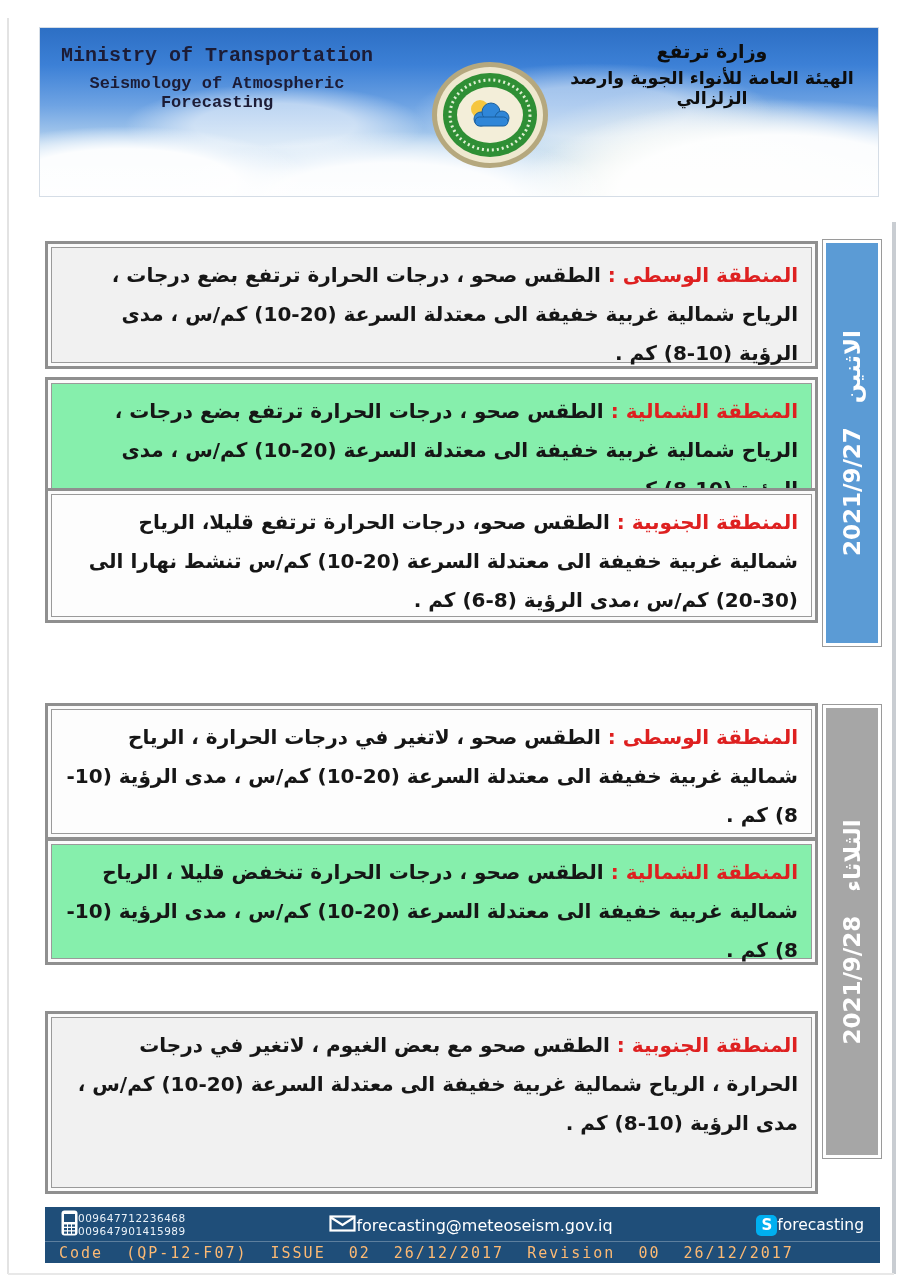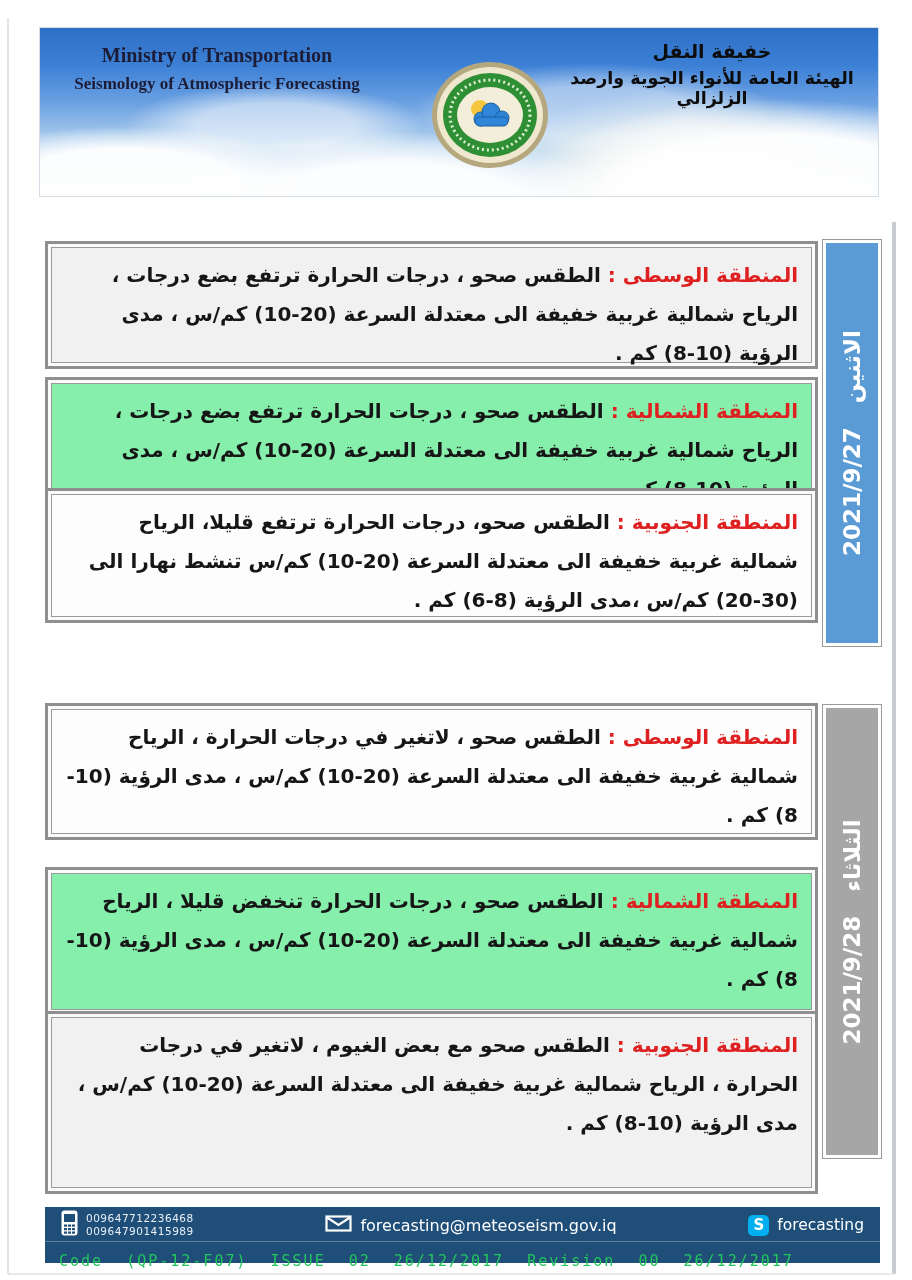--- a/index.html
+++ b/index.html
@@ -21,21 +21,21 @@
       radial-gradient(ellipse 300px 95px at 42% 104%, rgba(255,255,255,.92) 0 42%, rgba(255,255,255,0) 75%),
       radial-gradient(ellipse 330px 120px at 88% 98%, rgba(255,255,255,.95) 0 48%, rgba(255,255,255,0) 78%),
       radial-gradient(ellipse 200px 55px at 28% 58%, rgba(255,255,255,.55) 0 40%, rgba(255,255,255,0) 75%),
       radial-gradient(ellipse 240px 65px at 66% 50%, rgba(255,255,255,.45) 0 40%, rgba(255,255,255,0) 75%),
       radial-gradient(ellipse 260px 120px at 78% 85%, rgba(255,250,225,.55) 0 30%, rgba(255,255,255,0) 70%),
       linear-gradient(180deg,#2d6fc4 0%,#3c80d6 22%,#6ea3e3 46%,#b7d4ef 70%,#eaf4fc 100%);
     box-shadow:0 0 0 1px #d5dde6;
   }
   .hdr-en{
     position:absolute;left:12px;top:16px;width:330px;text-align:center;
-    font-family:Liberation Serif, serif;color:#1c1c36;
+    font-family:Liberation Mono, monospace;color:#1c1c36;
   }
   .hdr-en .l1{font-size:20px;font-weight:bold;margin-bottom:7px;}
   .hdr-en .l2{font-size:14.5px;font-weight:bold;margin-bottom:8px;}
   .hdr-en .l3{font-size:17px;font-weight:bold;}
   .hdr-ar{
     position:absolute;right:6px;top:12px;width:320px;text-align:center;
     direction:rtl;color:#0d0d0d;font-weight:bold;
   }
   .hdr-ar .a1{font-size:19px;margin-bottom:6px;}
   .hdr-ar .a2{font-size:17.5px;margin-bottom:6px;}
@@ -56,21 +56,21 @@
   }
   .fill-gray{background:#f1f1f1;}
   .fill-blue{background:#86efac;}
   .fill-white{background:#fdfdfd;}
   .region-title{color:#de2020;}
 
   .b1{top:241px;height:128px;}
   .b2{top:377px;height:127px;}
   .b3{top:488px;height:135px;}
   .b4{top:703px;height:137px;}
-  .b5{top:867px;height:149px;}
+  .b5{top:838px;height:127px;}
   .b6{top:1011px;height:183px;}
 
   
   .day-tab{
     position:absolute;left:822px;width:60px;box-sizing:border-box;
     border:1px solid #9a9a9a;background:#ffffff;padding:3px;
   }
   .tab-mon{top:239px;height:408px;}
   .tab-tue{top:704px;height:455px;}
   .tab-fill{
@@ -86,35 +86,35 @@
 
   
   .footer{
     position:absolute;left:45px;top:1207px;width:835px;height:56px;
     background:#1f4e79;color:#ffffff;box-sizing:border-box;
   }
   .f-row1{
     height:32px;display:flex;align-items:center;justify-content:space-between;
     padding:2px 16px 0 16px;
   }
-  .f-group{display:flex;align-items:center;gap:8px;}
+  .f-group{display:flex;align-items:center;}
   .f-phones{font-size:10.5px;line-height:1.2;letter-spacing:.5px;color:#eaf1f8;}
   .f-email{font-size:16px;}
   .f-skype-name{font-size:15.5px;text-align:center;}
   .skype-badge{
     width:21px;height:21px;border-radius:5px;background:#00aff0;
     display:flex;align-items:center;justify-content:center;
     color:#fff;font-weight:bold;font-size:15px;font-family:"DejaVu Sans",sans-serif;
   }
   .f-row2{
     height:22px;border-top:1px solid rgba(255,255,255,.28);
     display:flex;align-items:center;
     font-family:"DejaVu Sans Mono",monospace;font-size:15px;
     letter-spacing:2px;word-spacing:12px;white-space:nowrap;
-    padding:8px 0 0 14px;color:#22c55e;
+    padding:0 0 0 14px;color:#fdba74;
   }
 </style>
 </head>
 <body>
 
 <div class="edge edge-left"></div>
 <div class="edge edge-right"></div>
 <div class="edge edge-bottom"></div>
 
 <div class="header">
@@ -134,21 +134,21 @@
       <g fill="#2f86d8" stroke="#1a5f9e" stroke-width="1">
         <circle cx="51" cy="59" r="7"></circle>
         <circle cx="61" cy="52" r="9"></circle>
         <circle cx="72" cy="58" r="7"></circle>
         <rect x="45" y="57" width="33" height="9" rx="4.5"></rect>
       </g>
     </svg>
   </div>
 
   <div class="hdr-ar">
-    <div class="a1">خفيفة النقل</div>
+    <div class="a1">وزارة ترتفع</div>
     <div class="a2">الهيئة العامة للأنواء الجوية وارصد الزلزالي</div>
   </div>
 </div>
 
 <div class="wbox b1">
   <div class="wbox-in fill-gray">
     <span class="region-title">المنطقة الوسطى : </span><span>الطقس صحو ، درجات الحرارة ترتفع بضع درجات ، الرياح شمالية غربية خفيفة الى معتدلة السرعة (20-10) كم/س ، مدى الرؤية (10-8) كم .</span>
   </div>
 </div>
 

